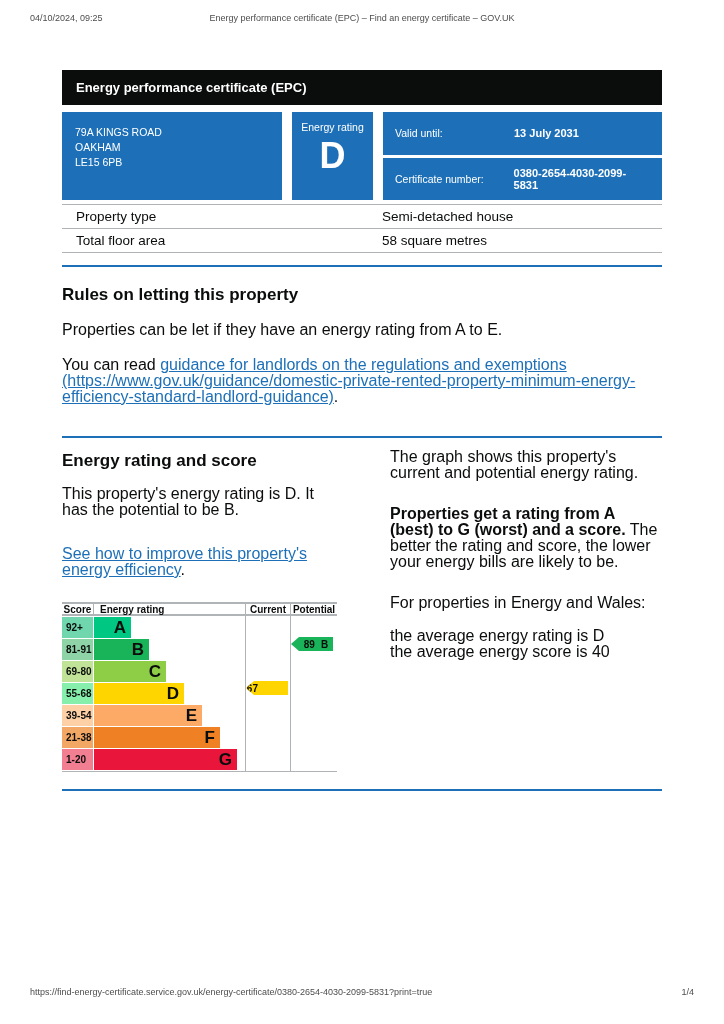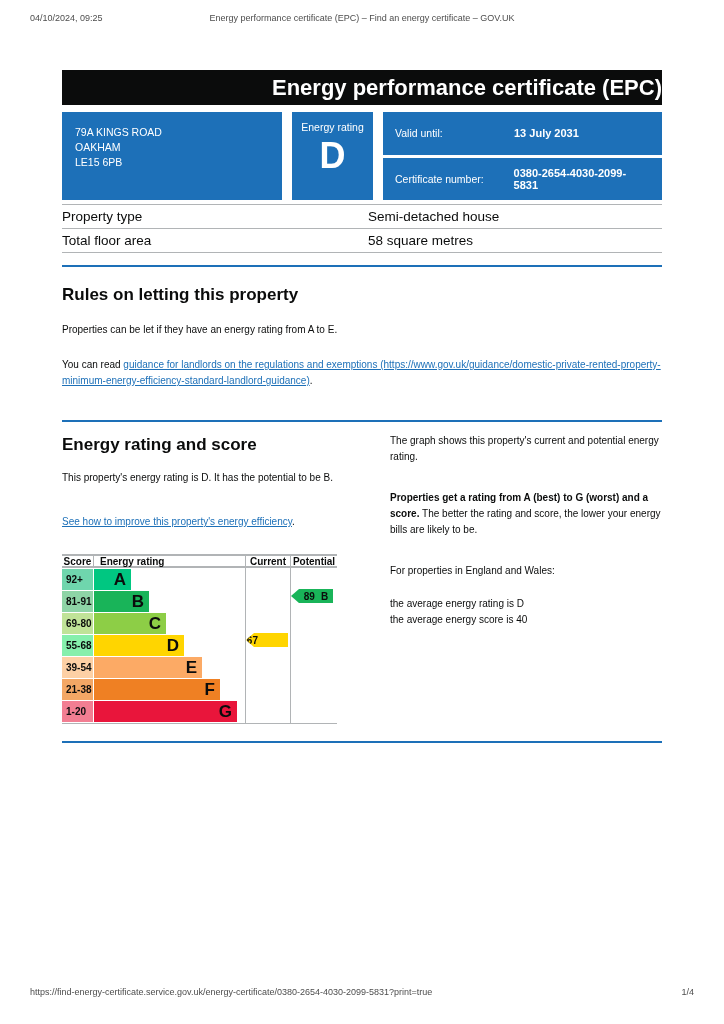--- a/index.html
+++ b/index.html
@@ -8,47 +8,47 @@
 
   
   .print-header { position:absolute; top:13px; left:30px; right:30px; font-size:9px; color:#4d4d4d; text-align:center; }
   .print-header .ph-date { position:absolute; left:0; top:0; }
   .print-footer { position:absolute; top:987px; left:30px; right:30px; font-size:9px; color:#4d4d4d;
                   display:flex; justify-content:space-between; }
 
   .content { position:absolute; left:62px; top:70px; width:600px; }
 
   .banner { background:#0b0c0c; color:#fff; height:35px; line-height:35px;
-            font-size:22px; font-weight:bold; padding-left:14px;text-align:right; }
+            font-size:13px; font-weight:bold; padding-left:14px; }
 
   
   .summary { display:flex; gap:10px; margin-top:7px; height:88px; }
   .box { background:#1d70b8; color:#fff; }
   .addr-box { width:220px; padding:13px 0 0 13px; font-size:10.5px; line-height:15px; }
   .rating-box { width:81px; display:flex; flex-direction:column; align-items:center; padding-top:9px; }
   .rating-box .rb-label { font-size:10.5px; }
   .rating-box .rb-letter { font-size:36px; font-weight:bold; line-height:40px; margin-top:3px; }
   .right-stack { flex:1; display:flex; flex-direction:column; gap:3px; }
   .kv-box { flex:1; display:flex; align-items:center; padding:0 12px; font-size:10.5px; }
   .kv-box .kv-label { width:119px; }
   .kv-box .kv-value { font-weight:bold; font-size:11px; }
 
   
   .prop-table { margin-top:4px; border-top:1px solid #b1b4b6; font-size:13.5px; }
   .prop-row { display:flex; height:24px; align-items:center; border-bottom:1px solid #b1b4b6; }
-  .prop-row .pr-label { width:306px; }
+  .prop-row .pr-label { width:306px;margin-left:14px; }
 
   .rule { height:2px; background:#1d70b8; border:0; }
   .rule1 { margin-top:12px; }
   .rule2 { margin-top:31px; }
   .rule3 { margin-top:17px; }
 
   h2 { font-size:17px; line-height:21px; font-weight:bold; color:#0b0c0c; }
   .h2-rules { margin-top:17px; }
-  p, .txt { font-size:10px; line-height:16px; }
+  p, .txt { font-size:16px; line-height:16px; }
   .p1 { margin-top:17px; }
   .p2 { margin-top:19px; width:600px; overflow-wrap:break-word; }
   a.link { color:#1d70b8; text-decoration:underline; }
 
   .cols { display:flex; gap:52px; }
   .col-left { width:276px; }
   .col-right { flex:1; }
   .col-left h2 { margin-top:12px; }
   .col-left .lp1 { margin-top:15px; }
   .col-left .lp2 { margin-top:28px; }
@@ -196,21 +196,21 @@
               <span>89</span>
               <span>B</span>
             </div>
           </div>
       </div>
     </div>
 
     <div class="col-right">
       <p class="rp1">The graph shows this property's current and potential energy rating.</p>
       <p class="rp2"><b>Properties get a rating from A (best) to G (worst) and a score.</b><span> The better the rating and score, the lower your energy bills are likely to be.</span></p>
-      <p class="rp3">For properties in England and Wales:</p>
+      <p class="rp3">For properties in Energy and Wales:</p>
       <div class="txt rp4">
         <div>the average energy rating is D</div>
         <div>the average energy score is 40</div>
       </div>
     </div>
   </div>
 
   <div class="rule rule3"></div>
 </div>
 

